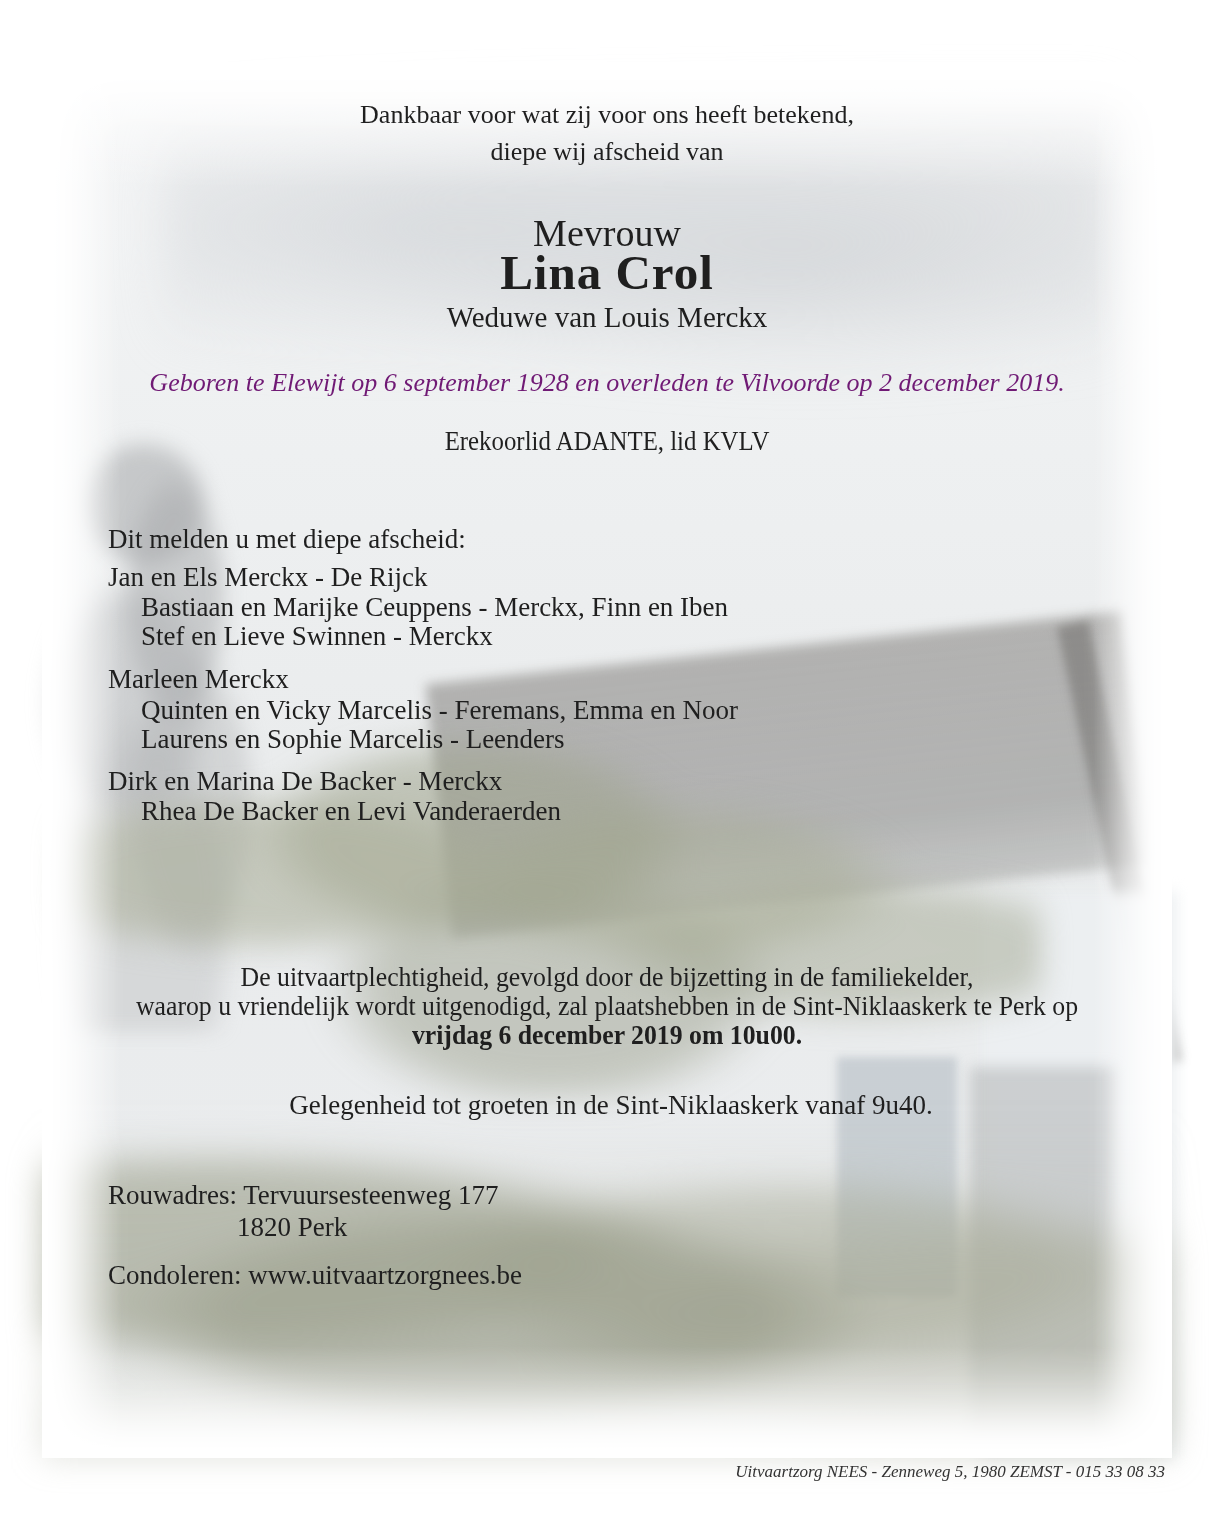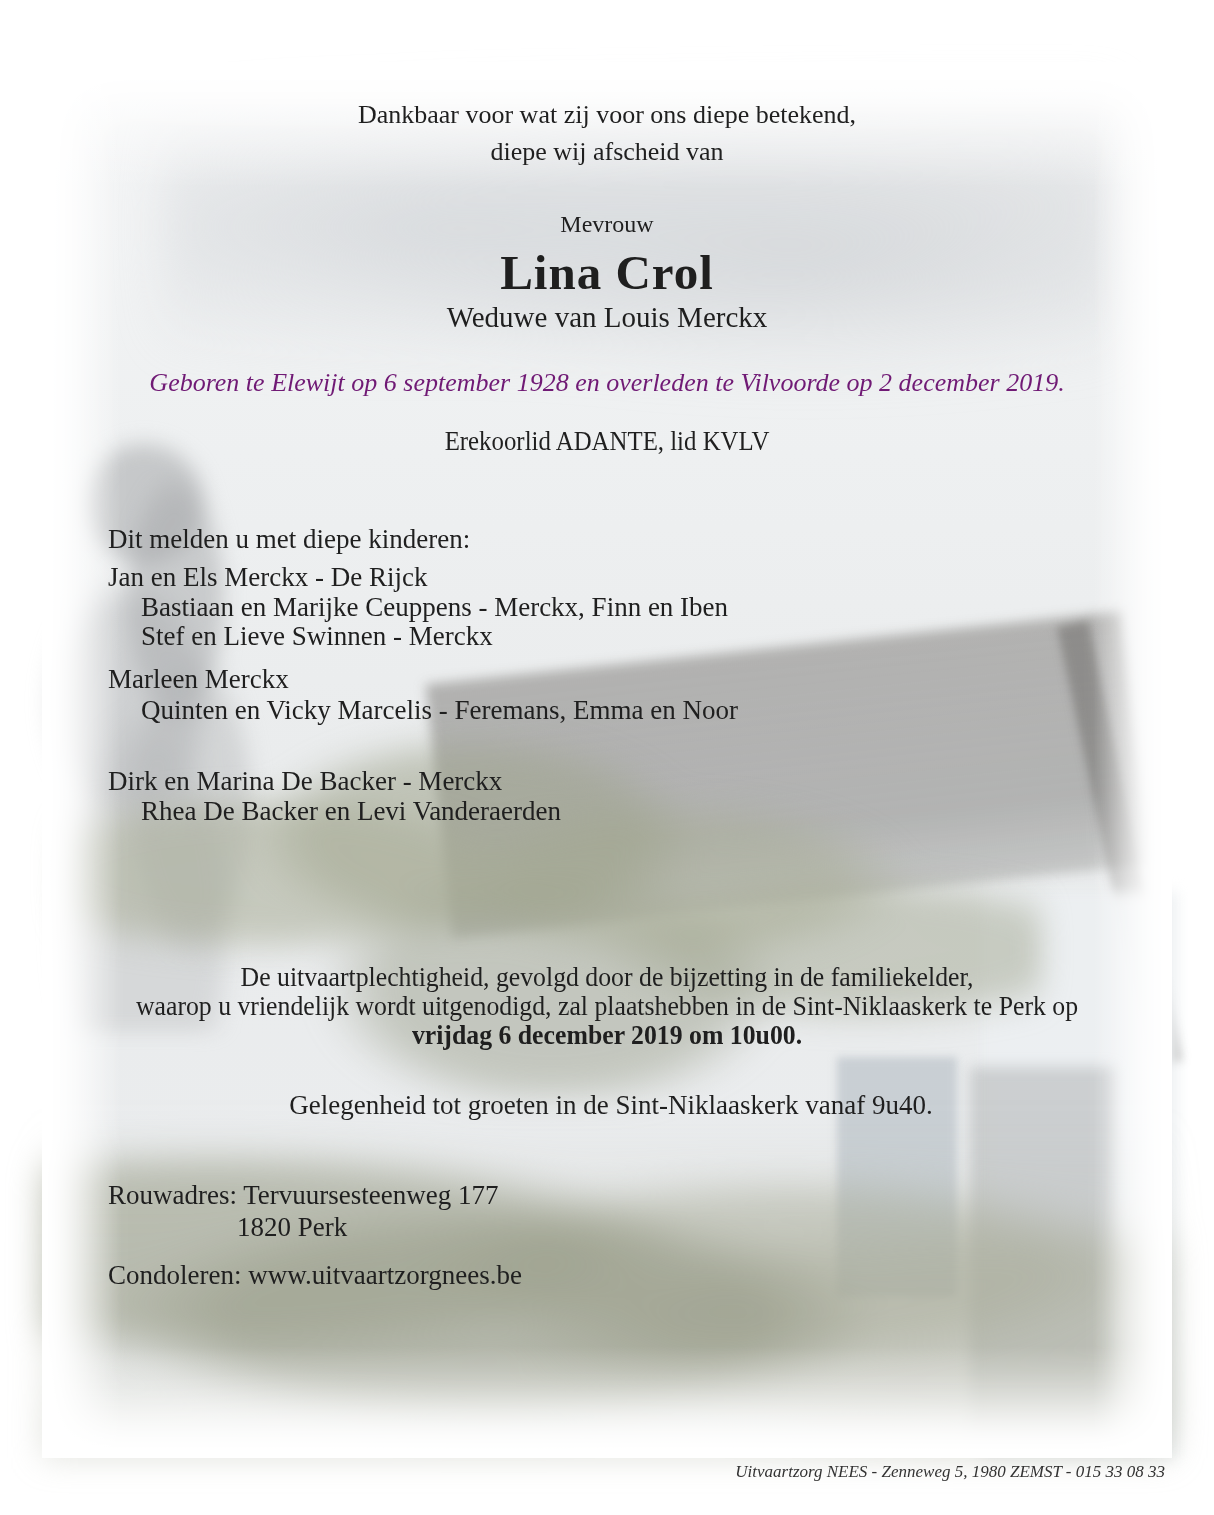--- a/index.html
+++ b/index.html
@@ -59,21 +59,21 @@
       linear-gradient(to top,    #ffffff, rgba(255,255,255,0) 8%);
     box-shadow: inset 0 0 55px 30px #ffffff;
   }
   
   .line { position:absolute; white-space:nowrap; }
   .center { left:0; right:0; text-align:center; white-space:nowrap; }
   .cond { transform:scaleX(0.92); transform-origin:center; }
   .it { font-style:italic; }
   .b  { font-weight:bold; }
   .intro   { font-size:26px; }
-  .saluta  { font-size:24px; }
+  .saluta  { font-size:38px; }
   .bigname { font-size:49px; letter-spacing:1px; }
   .widow   { font-size:29px; }
   .dates   { font-size:26px; color:#701a75; }
   .member  { font-size:27px; }
   .body27  { font-size:27px; }
   .cerem   { font-size:28px; }
   .greet   { font-size:27px; }
   .footer  { font-size:17px; color:#333333; }
 </style>
 </head>
@@ -88,38 +88,39 @@
     <div class="layer roof"></div>
     <div class="layer roof-edge"></div>
     <div class="layer wall"></div>
     <div class="layer door"></div>
     <div class="layer doorway"></div>
     <div class="layer vines"></div>
     <div class="layer garden"></div>
     <div class="layer vignette"></div>
   </div>
 
-  <div class="line center intro" style="top:100px;">Dankbaar voor wat zij voor ons diepe betekend,</div>
+  <div class="line center intro" style="top:100px;">Dankbaar voor wat zij voor ons heeft betekend,</div>
   <div class="line center intro" style="top:137px;">diepe wij afscheid van</div>
 
   <div class="line center saluta" style="top:211px;">Mevrouw</div>
   <div class="line center bigname b" style="top:244px;">Lina Crol</div>
   <div class="line center widow" style="top:301px;">Weduwe van Louis Merckx</div>
 
   <div class="line center dates it" style="top:368px;">Geboren te Elewijt op 6 september 1928 en overleden te Vilvoorde op 2 december 2019.</div>
   <div class="line center member cond" style="top:426px;">Erekoorlid ADANTE, lid KVLV</div>
 
-  <div class="line body27" style="left:108px; top:524px;">Dit melden u met diepe kinderen:</div>
+  <div class="line body27" style="left:108px; top:524px;">Dit melden u met diepe afscheid:</div>
 
   <div class="line body27" style="left:108px; top:562px;">Jan en Els Merckx - De Rijck</div>
   <div class="line body27" style="left:141px; top:621px;">Stef en Lieve Swinnen - Merckx</div>
   <div class="line body27" style="left:141px; top:592px;">Bastiaan en Marijke Ceuppens - Merckx, Finn en Iben</div>
 
   <div class="line body27" style="left:108px; top:664px;">Marleen Merckx</div>
   <div class="line body27" style="left:141px; top:695px;">Quinten en Vicky Marcelis - Feremans, Emma en Noor</div>
+  <div class="line body27" style="left:141px; top:724px;">Laurens en Sophie Marcelis - Leenders</div>
 
   <div class="line body27" style="left:141px; top:796px;">Rhea De Backer en Levi Vanderaerden</div>
   <div class="line body27" style="left:108px; top:766px;">Dirk en Marina De Backer - Merckx</div>
 
 
   <div class="line center cerem cond" style="top:961px;">De uitvaartplechtigheid, gevolgd door de bijzetting in de familiekelder,</div>
   <div class="line center cerem cond" style="top:990px;">waarop u vriendelijk wordt uitgenodigd, zal plaatshebben in de Sint-Niklaaskerk te Perk op</div>
   <div class="line center cerem cond b" style="top:1019px;">vrijdag 6 december 2019 om 10u00.</div>
 
   <div class="line center greet" style="top:1090px;padding-left:8px;">Gelegenheid tot groeten in de Sint-Niklaaskerk vanaf 9u40.</div>

